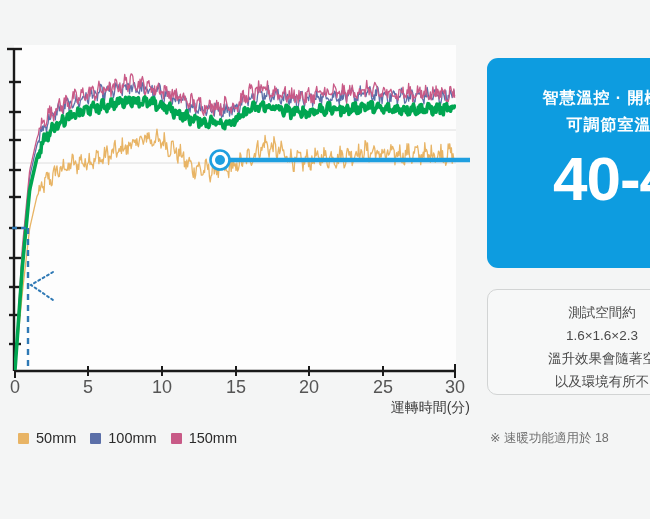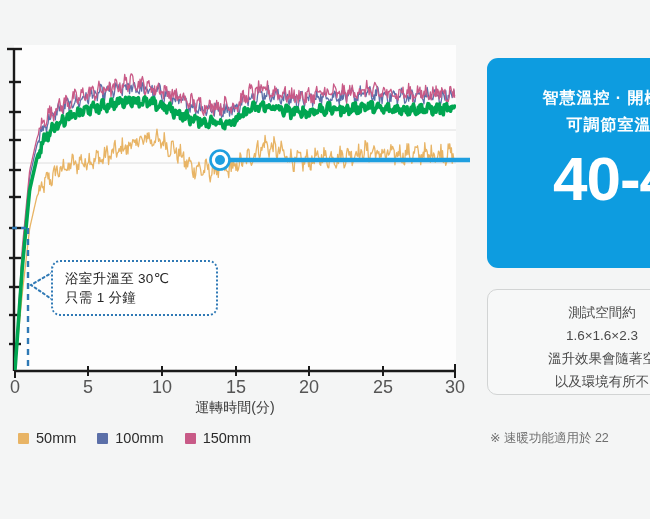--- a/index.html
+++ b/index.html
@@ -50,33 +50,33 @@
     letter-spacing: .3px;
     white-space: nowrap;
   }
 
   
   #x-axis-label {
     position: absolute;
     left: 0;
     top: 399px;
     width: 470px;
-    text-align: center;
+    text-align: right;
     font-size: 14px;
     color: #3a3a3a;
   }
 
   
   #legend {
     position: absolute;
     left: 18px;
     top: 430px;
     display: flex;
     align-items: center;
-    gap: 21px;
+    gap: 14px;
   }
   .legend-item {
     display: flex;
     align-items: center;
     gap: 7px;
   }
   .legend-swatch {
     width: 11px;
     height: 11px;
     display: inline-block;
@@ -227,24 +227,20 @@
     </g>
 
     <line x1="222" y1="160" x2="500" y2="160" stroke="#1f9fe0" stroke-width="4.5"></line>
 
     <g>
       <circle cx="220" cy="160" r="9.5" fill="#ffffff" stroke="#1f9fe0" stroke-width="2.6"></circle>
       <circle cx="220" cy="160" r="5" fill="#1f9fe0"></circle>
     </g>
   </svg>
 
-  <div id="callout">
-    <div class="line">浴室升溫至 30℃</div>
-    <div class="line">只需 1 分鐘</div>
-  </div>
 
   <div id="x-axis-label">運轉時間(分)</div>
 
   <div id="legend">
     <div class="legend-item">
       <span class="legend-swatch" style="background: rgb(232, 180, 101);"></span>
       <span class="legend-label">50mm</span>
     </div>
     <div class="legend-item">
       <span class="legend-swatch" style="background: rgb(91, 111, 168);"></span>
@@ -263,13 +259,13 @@
   <div class="card-value">40-4</div>
 </div>
 
 <div id="note-box">
   <div class="note-line">測試空間約</div>
   <div class="note-line">1.6×1.6×2.3</div>
   <div class="note-line">溫升效果會隨著空</div>
   <div class="note-line">以及環境有所不</div>
 </div>
 
-<div id="footnote">※ 速暖功能適用於 22</div>
+<div id="footnote">※ 速暖功能適用於 18</div>
 
 </body></html>

